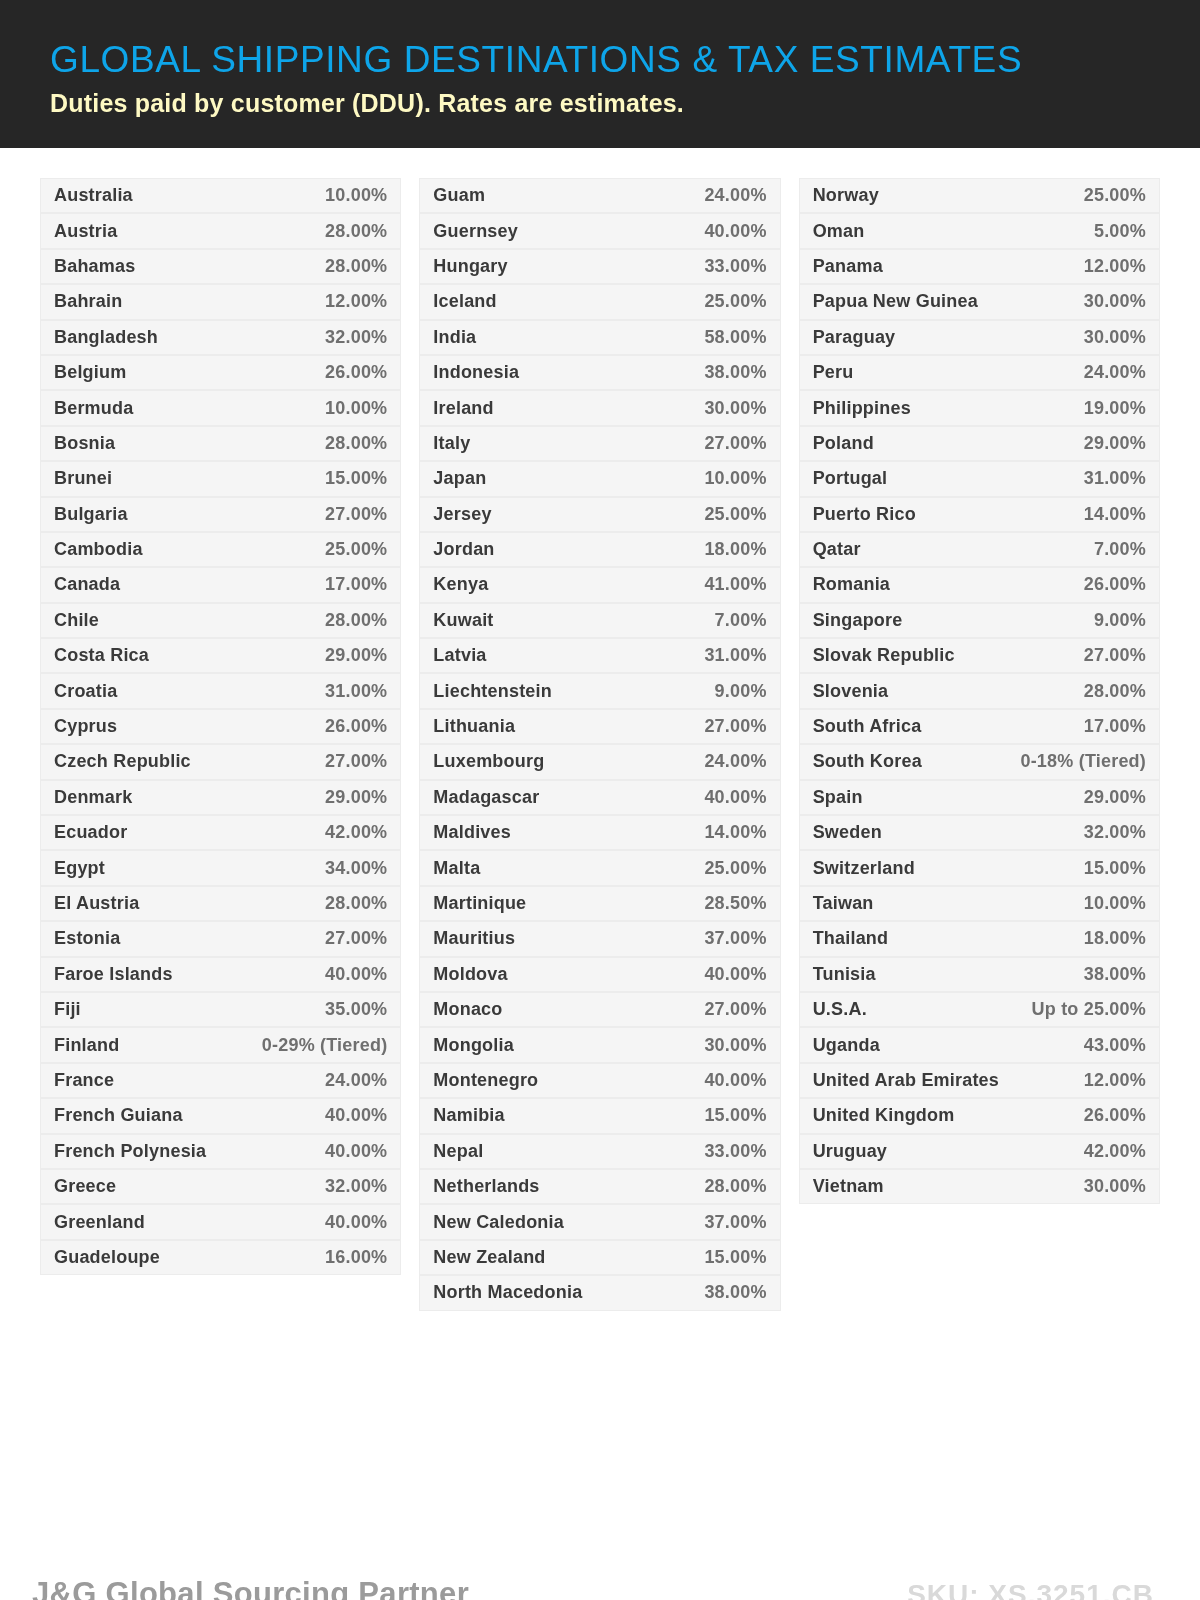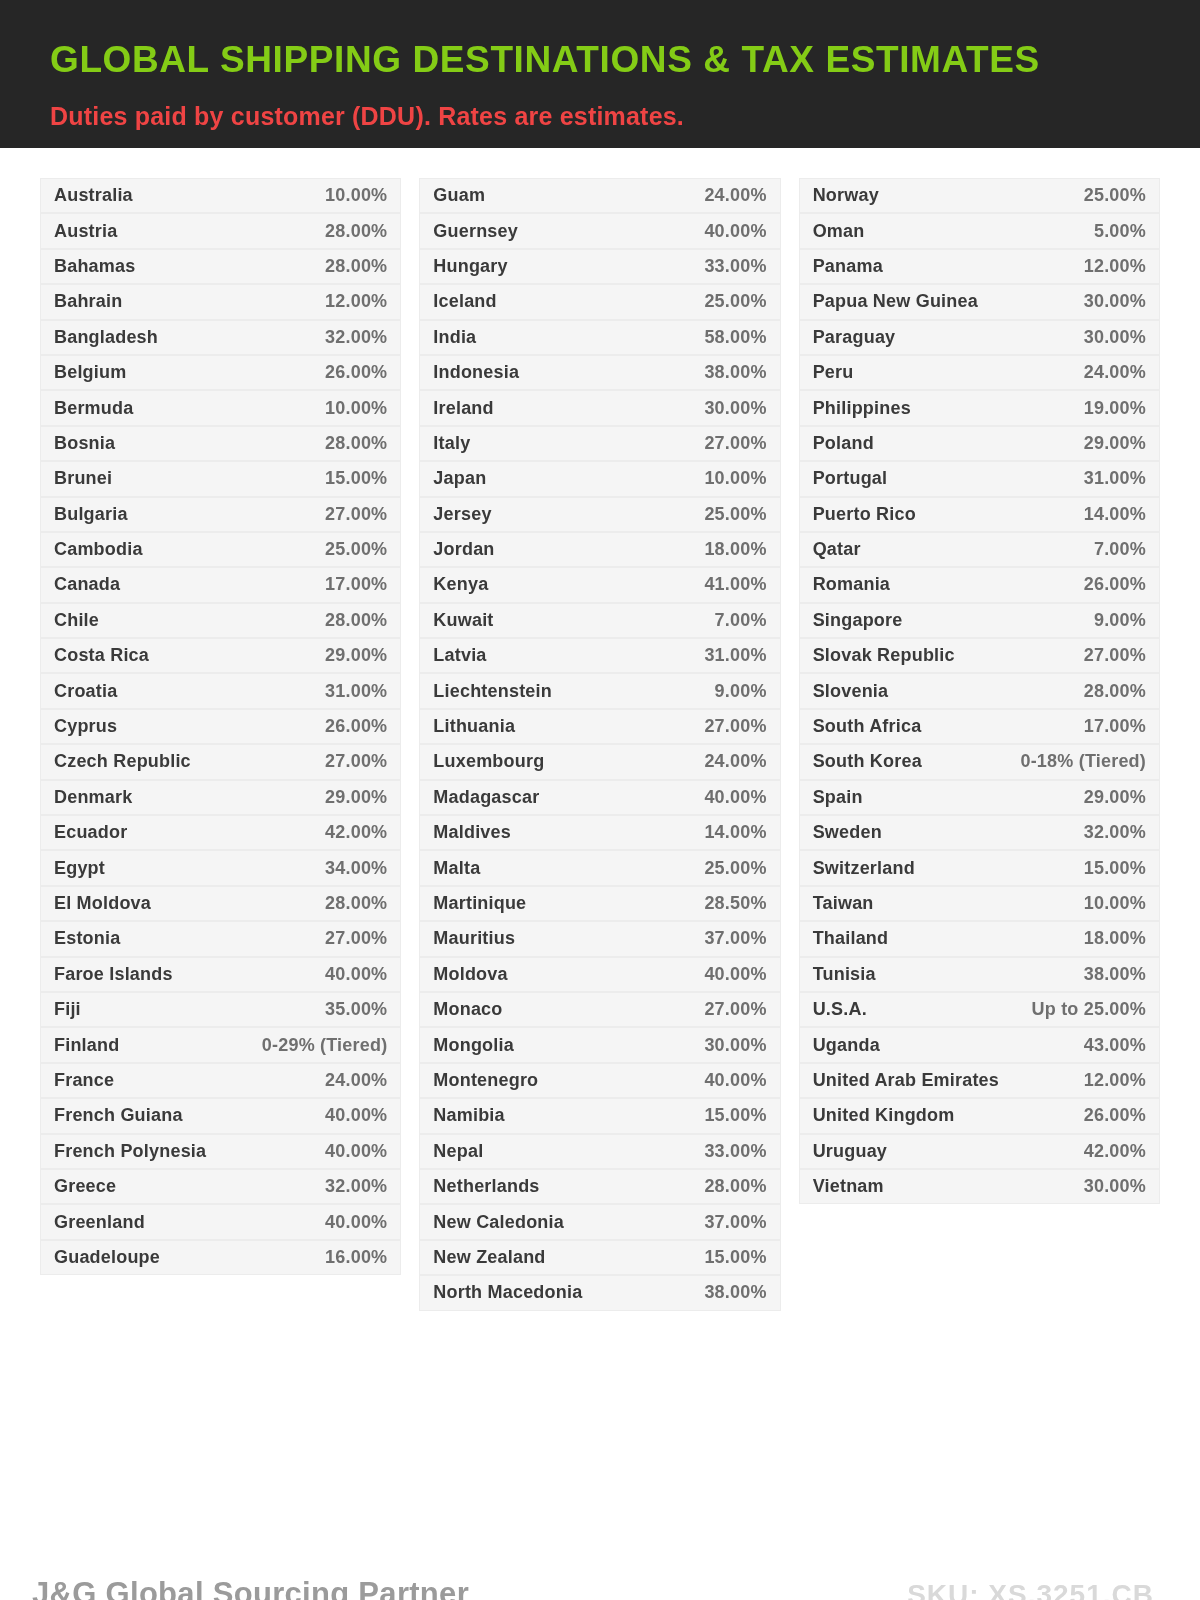--- a/index.html
+++ b/index.html
@@ -16,30 +16,30 @@
     overflow: hidden;
   }
   .header {
     box-sizing: border-box;
     width: 1200px;
     height: 148px;
     background: #262626;
     padding: 40px 50px 0 50px;
   }
   .header .title {
-    color: #84cc16;
+    color: #0ea5e9;
     font-size: 37px;
-    font-weight: 700;
+    font-weight: 400;
     letter-spacing: 0.6px;
     line-height: 1.08;
     white-space: nowrap;
   }
   .header .subtitle {
-    margin-top: 22px;
-    color: #ef4444;
+    margin-top: 9px;
+    color: #fef9c3;
     font-size: 25px;
     font-weight: bold;
     letter-spacing: 0.2px;
   }
   .table {
     display: flex;
     gap: 18px;
     margin: 30px 40px 0 40px;
     align-items: flex-start;
   }
@@ -183,21 +183,21 @@
         </div>
         <div class="row">
           <span class="country">Ecuador</span>
           <span class="rate">42.00%</span>
         </div>
         <div class="row">
           <span class="country">Egypt</span>
           <span class="rate">34.00%</span>
         </div>
         <div class="row">
-          <span class="country">El Moldova</span>
+          <span class="country">El Austria</span>
           <span class="rate">28.00%</span>
         </div>
         <div class="row">
           <span class="country">Estonia</span>
           <span class="rate">27.00%</span>
         </div>
         <div class="row">
           <span class="country">Faroe Islands</span>
           <span class="rate">40.00%</span>
         </div>

